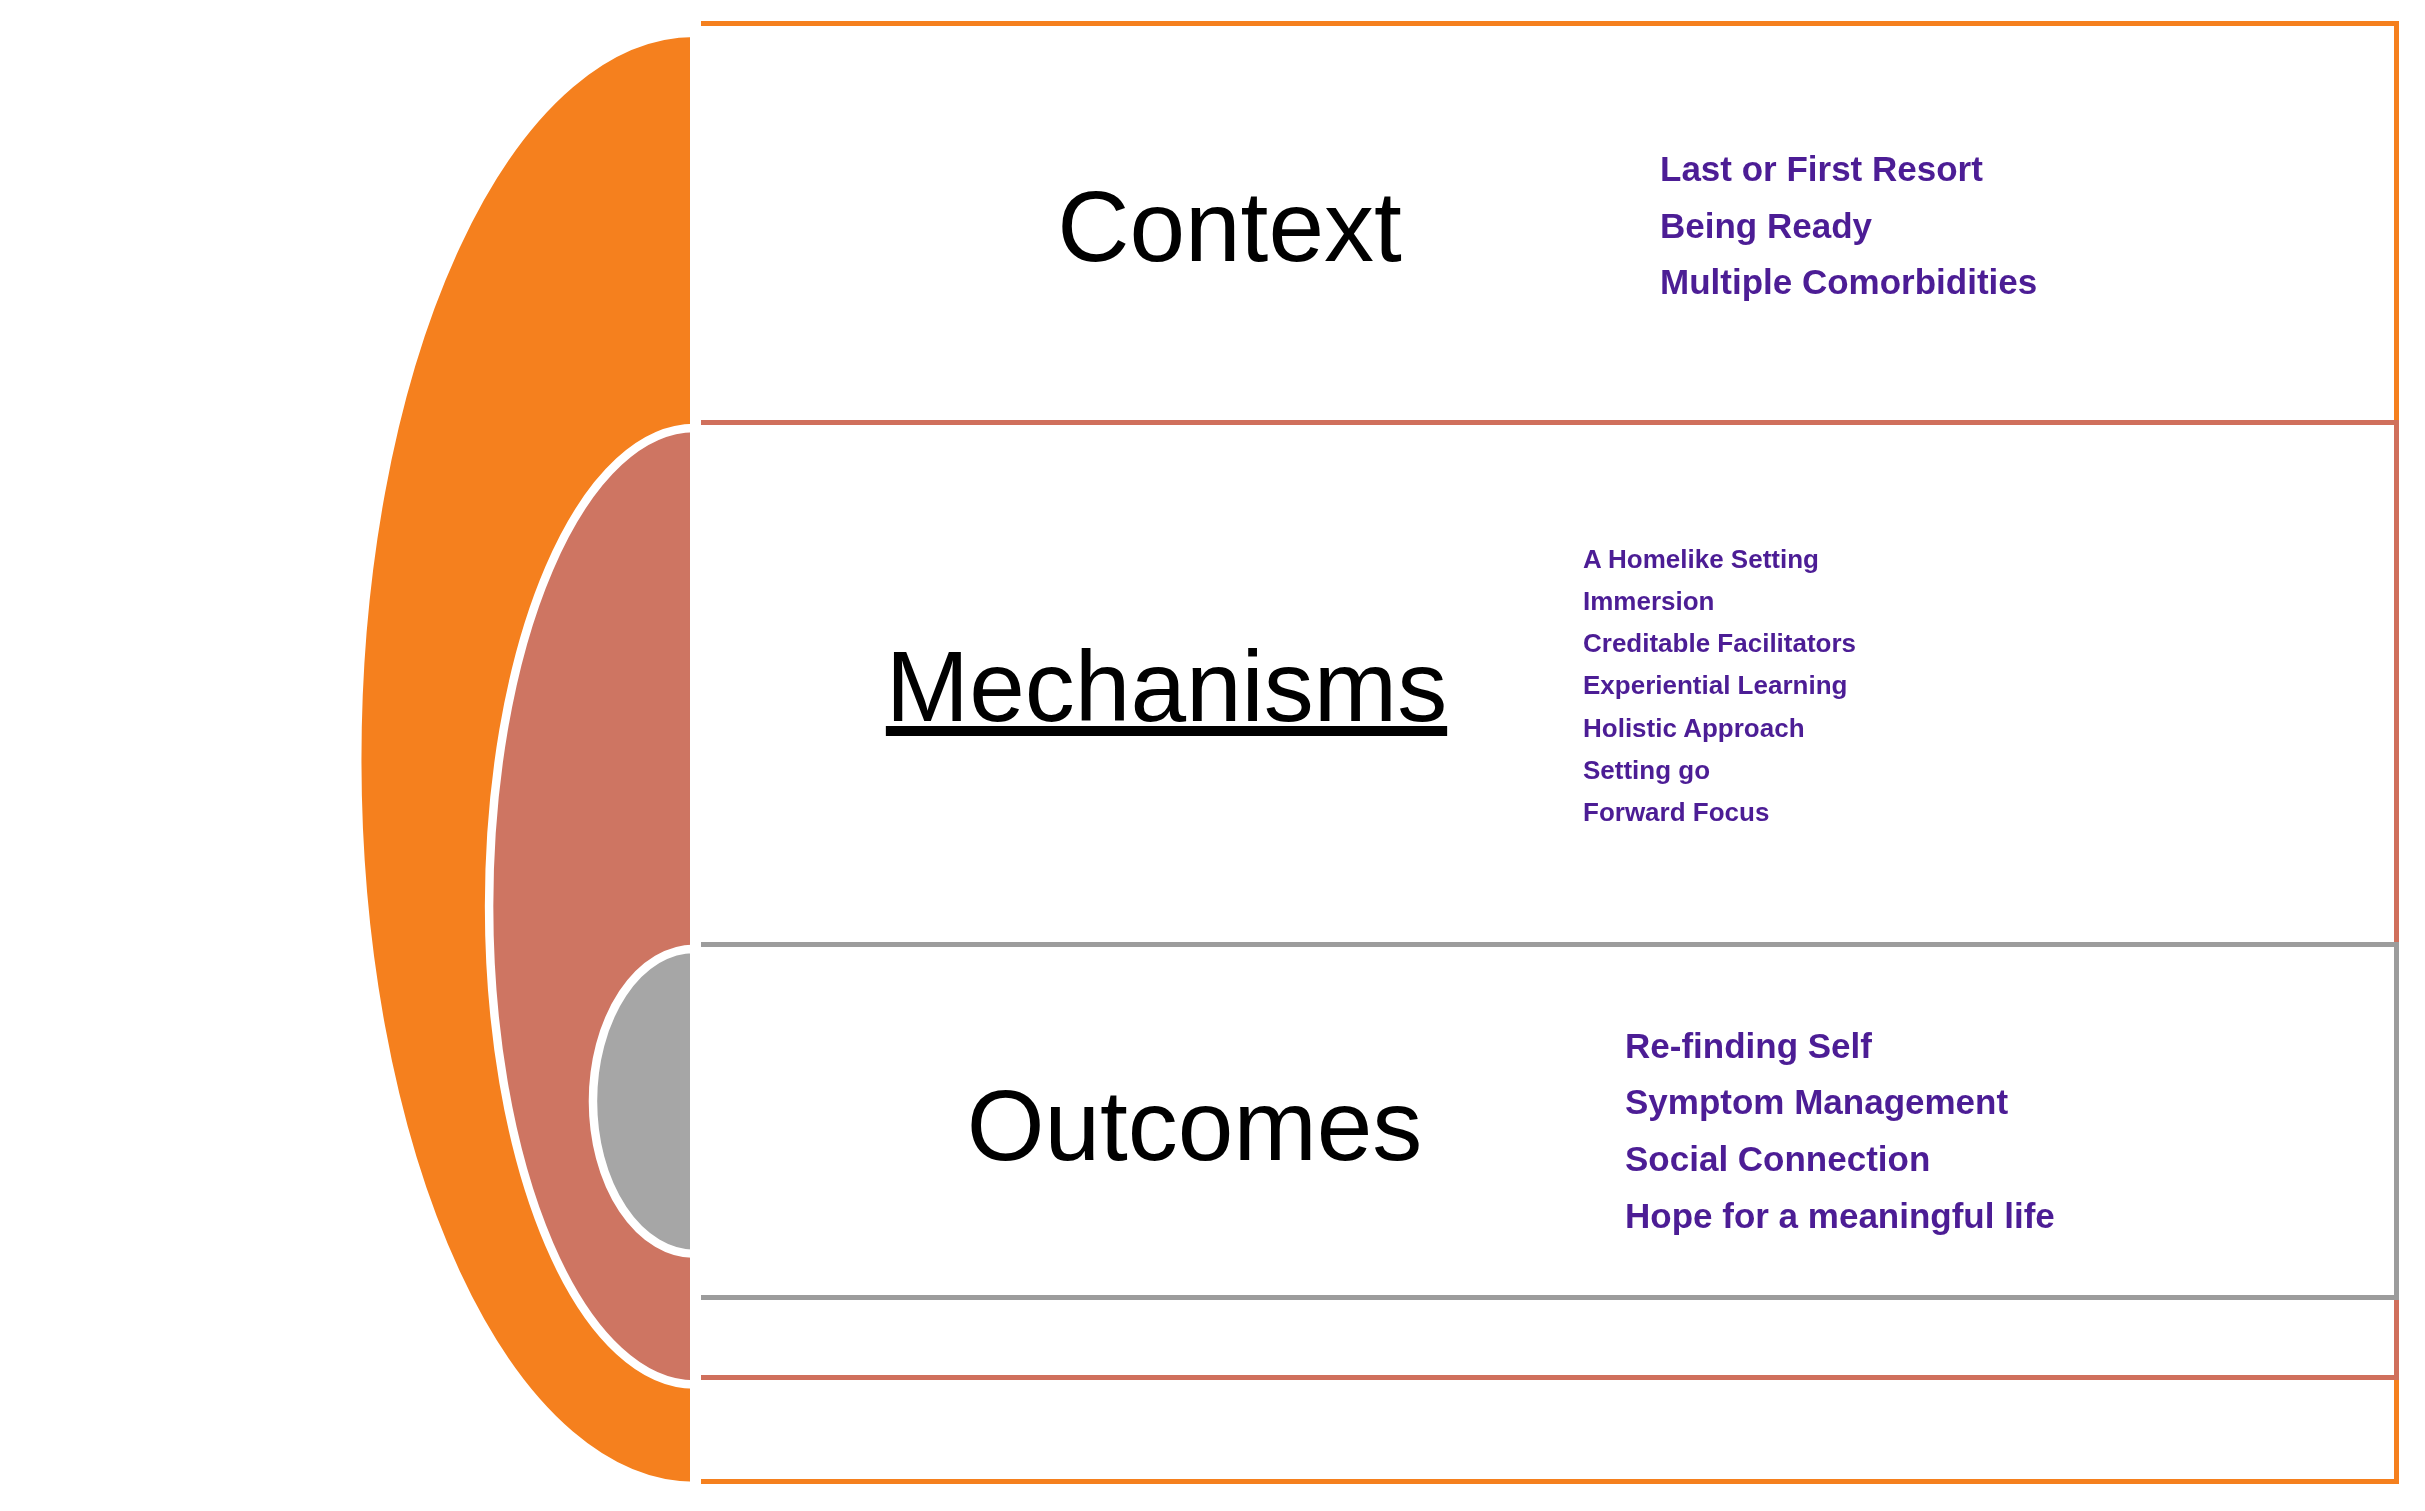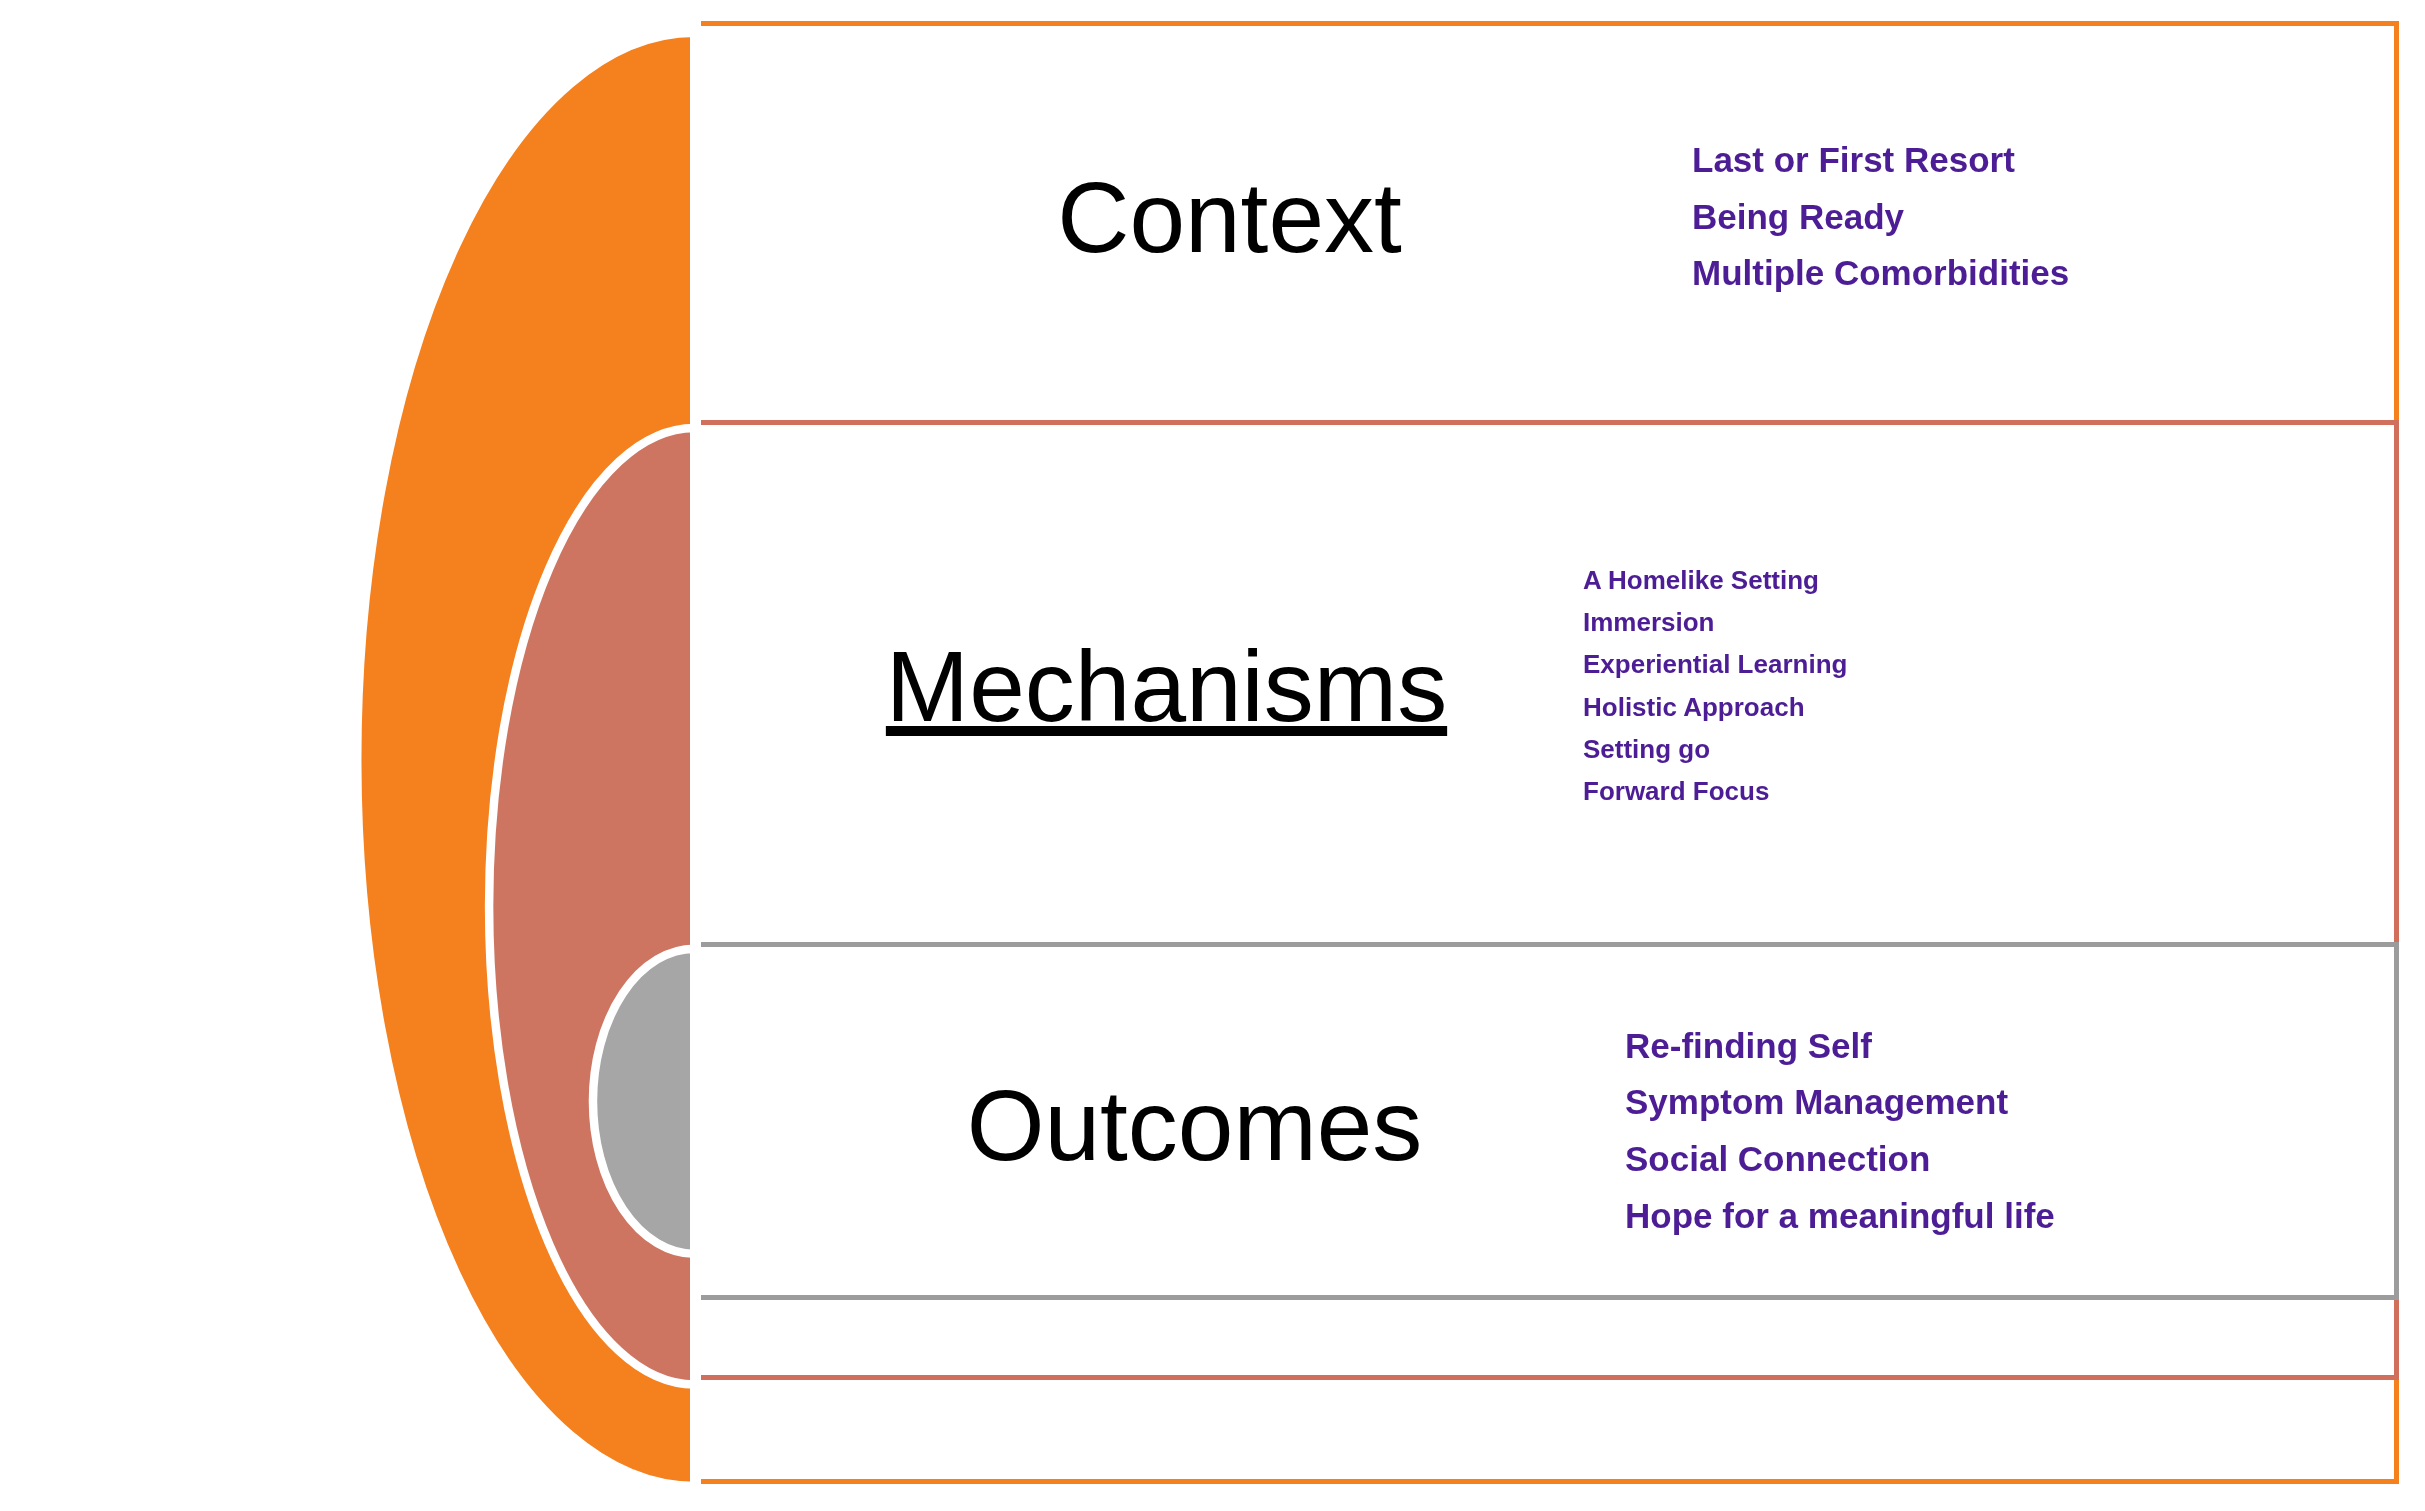--- a/index.html
+++ b/index.html
@@ -77,24 +77,23 @@
     color: #4c1d95;
     font-weight: bold;
   }
   .row-list .item {
     white-space: nowrap;
   }
 
   
   #row-context {
     left: 707px;
-    top: 26px;
+    top: 35px;
     width: 1682px;
     height: 382px;
-    gap: 32px;
   }
   #row-context .row-heading {
     font-size: 100px;
     width: 763px;
     text-align: center;
     margin-left: 141px;
   }
   #row-context .row-list {
     font-size: 35px;
     line-height: 1.62;
@@ -174,20 +173,21 @@
       <div class="item">Being Ready</div>
       <div class="item">Multiple Comorbidities</div>
     </div>
   </div>
 
   <div class="row" id="row-mechanisms">
     <div class="row-heading">Mechanisms</div>
     <div class="row-list">
       <div class="item">A Homelike Setting</div>
       <div class="item">Immersion</div>
+      <div class="item">Creditable Facilitators</div>
       <div class="item">Experiential Learning</div>
       <div class="item">Holistic Approach</div>
       <div class="item">Setting go</div>
       <div class="item">Forward Focus</div>
     </div>
   </div>
 
   <div class="row" id="row-outcomes">
     <div class="row-heading">Outcomes</div>
     <div class="row-list">

